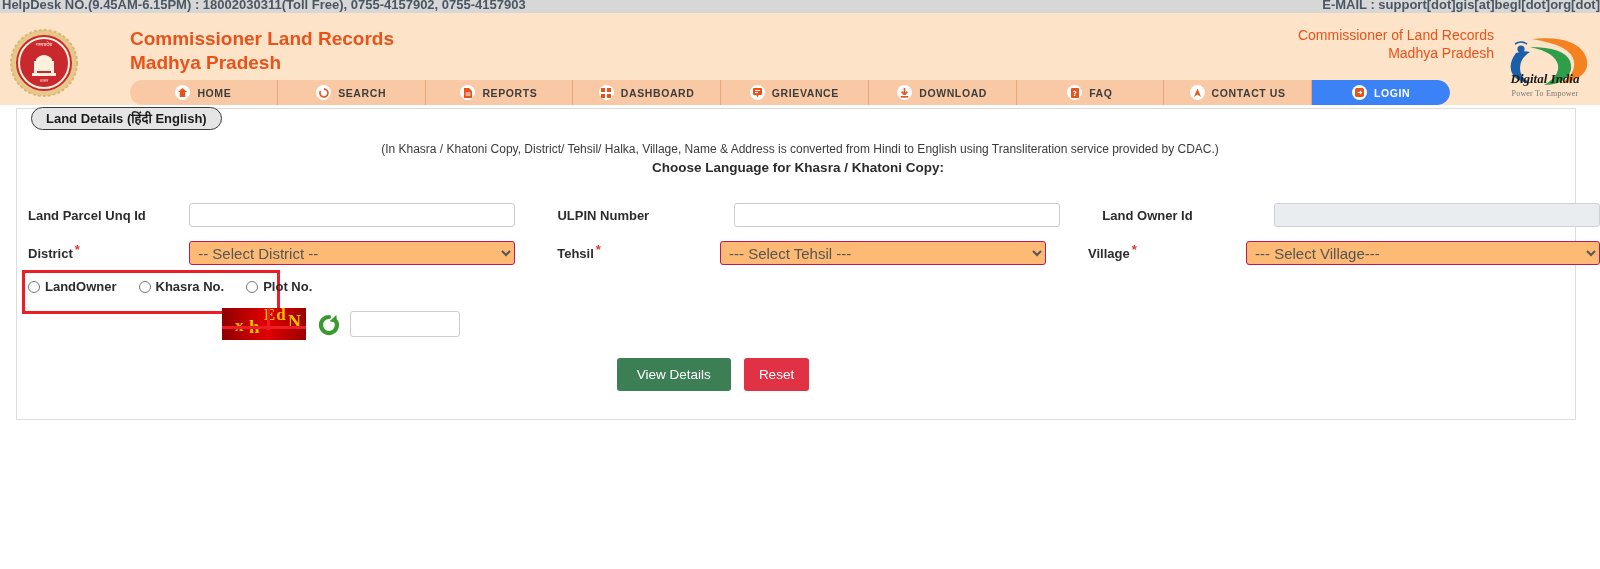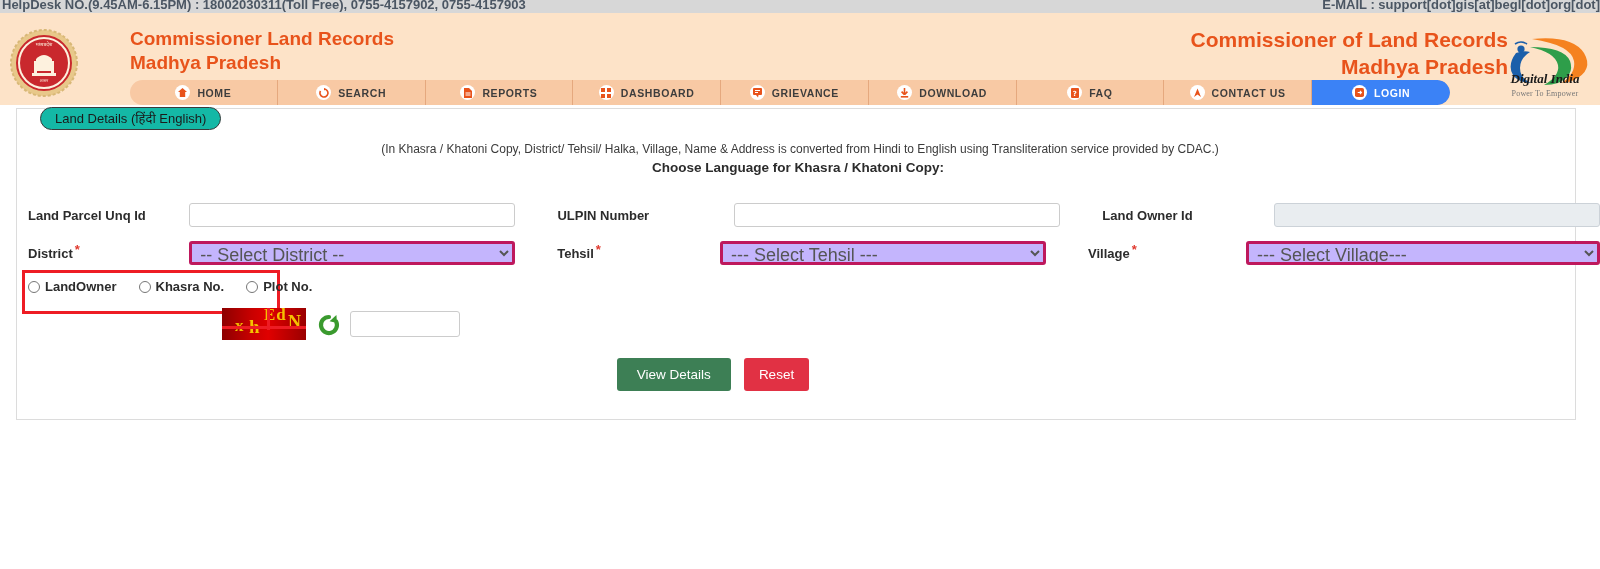--- a/index.html
+++ b/index.html
@@ -35,22 +35,22 @@
   .emblem{
     position:absolute;left:10px;top:16px;
     width:68px;height:68px;
   }
   .title-left{
     position:absolute;left:130px;top:14px;
     color:#e8531b;font-weight:bold;font-size:19px;line-height:1.28;
     white-space:nowrap;
   }
   .title-right{
-    position:absolute;right:92px;top:14px;
-    color:#e8531b;font-weight:bold;font-size:21px;line-height:1.28;
+    position:absolute;right:106px;top:14px;
+    color:#e8531b;font-weight:normal;font-size:14px;line-height:1.28;
     text-align:right;white-space:nowrap;
   }
   .digital-india{
     position:absolute;right:6px;top:22px;width:98px;height:66px;
   }
   .di-text{
     position:absolute;left:0;bottom:2px;width:98px;text-align:center;
     font-family:"Liberation Serif", serif;
     font-style:italic;font-weight:bold;font-size:13px;color:#1a1a1a;
     line-height:1.05;
@@ -94,27 +94,27 @@
   .nav-item.active .nicon{background:#ffffff;}
   
   .card{
     position:absolute;left:16px;top:108px;
     width:1560px;height:312px;
     border:1px solid #dcdcdc;
     background:#ffffff;
     box-sizing:border-box;
   }
   .tabpill{
-    position:absolute;left:40px;top:107px;
+    position:absolute;left:31px;top:107px;
     height:21px;line-height:21px;
     padding:0 14px;
-    background:#14b8a6;
+    background:#e5e5e5;
     border:1px solid #3a3a3a;
     border-radius:12px;
-    font-size:13px;font-weight:normal;color:#1b1b1b;
+    font-size:13px;font-weight:bold;color:#1b1b1b;
     white-space:nowrap;
     z-index:3;
   }
   .note{
     position:absolute;left:0;top:142px;width:1600px;
     text-align:center;font-size:12px;color:#3b3b3b;
   }
   .langrow{
     position:absolute;left:0;top:160px;width:1600px;
     display:flex;justify-content:center;align-items:center;gap:0px;
@@ -138,22 +138,22 @@
   }
   .req{color:#e03a2f;font-size:13px;position:absolute;top:-4px;right:-7px;}
   input.txt{
     height:24px;border:1px solid #ccc;border-radius:3px;
     background:#ffffff;font-size:13px;padding:0 7px;
     font-family:"Liberation Sans", sans-serif;
     box-sizing:border-box;color:#333;
   }
   input.txt.disabled{background:#e9edf0;border-color:#ccd2d8;}
   select.sel{
-    height:24px;border:3px solid #be185d;border-radius:3px;
-    background:#c4b5fd;font-size:18px;color:#555;
+    height:24px;border:1px solid #be185d;border-radius:3px;
+    background:#fdba74;font-size:15px;color:#555;
     font-family:"Liberation Sans", sans-serif;
     padding:0 4px;box-sizing:border-box;
   }
   
   .radiobox{
     position:absolute;left:22px;top:270px;
     width:258px;height:44px;
     border:3px solid #ee1c24;
     box-sizing:border-box;
   }

